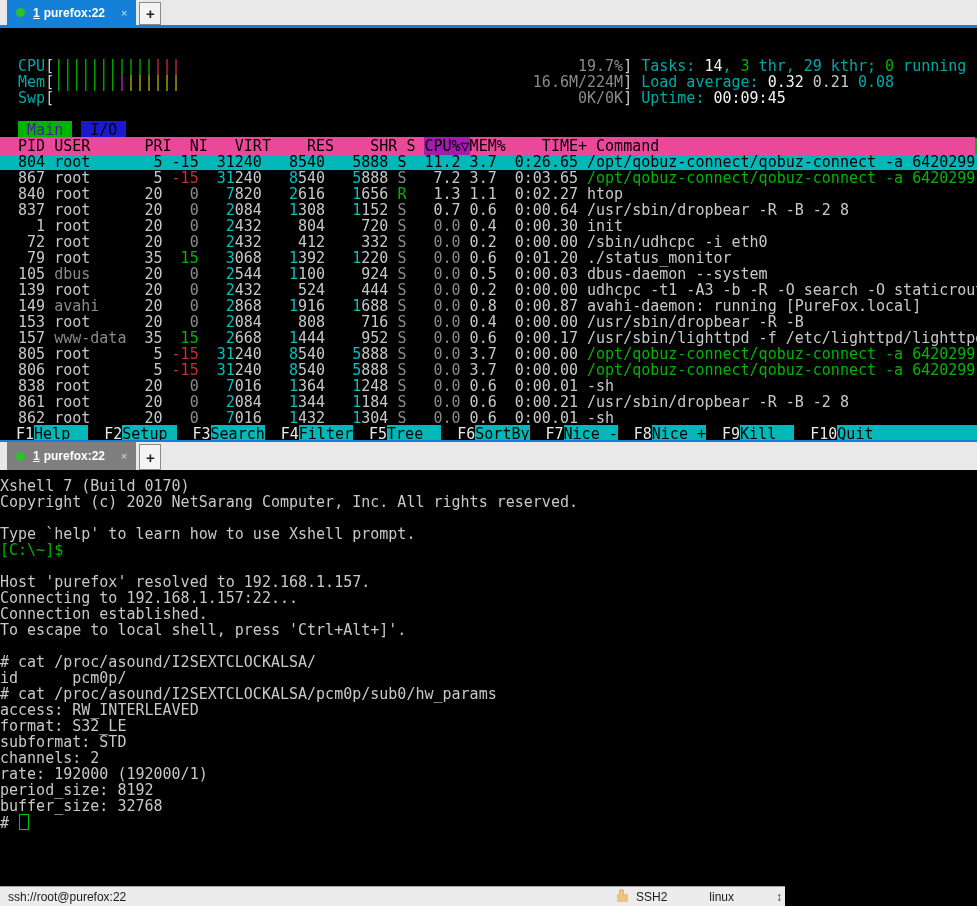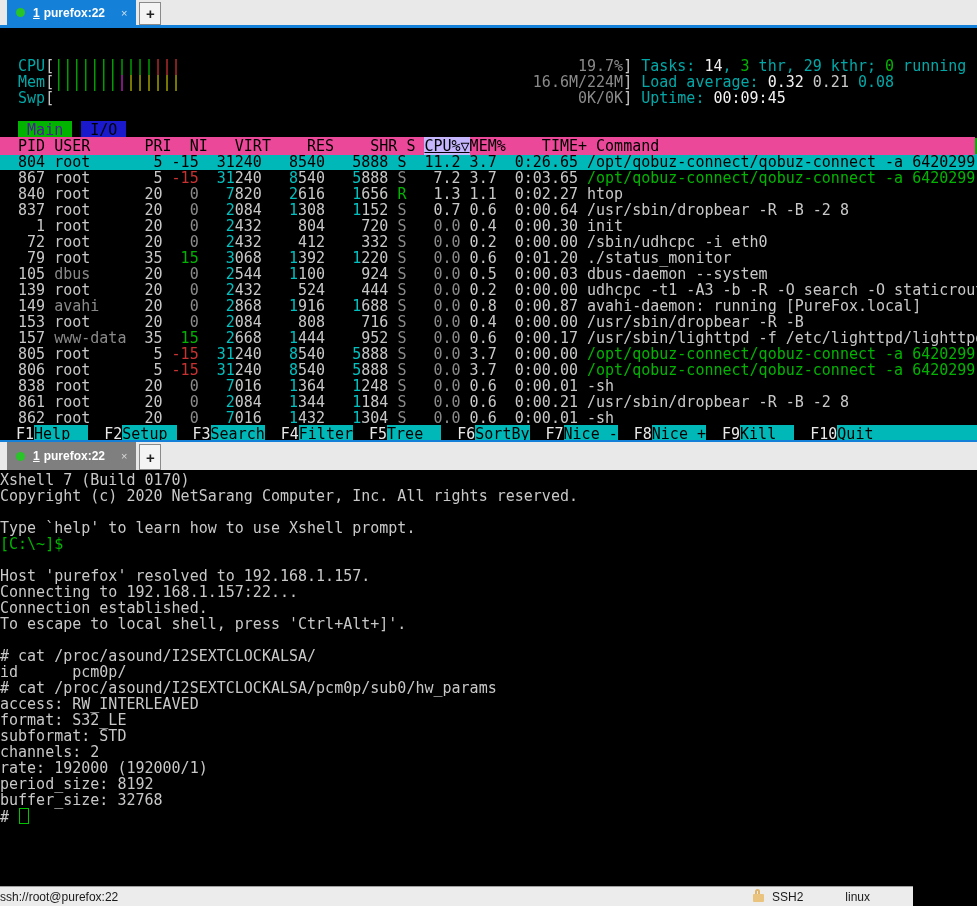--- a/index.html
+++ b/index.html
@@ -13,43 +13,43 @@
   .tab-active{background:#1580d8;color:#fff;}
   .tab-inactive{background:#7f7f7f;color:#fff;}
   .dot{width:9px;height:9px;border-radius:50%;background:#28c428;margin-right:8px;flex:0 0 auto;}
   .tab-index{text-decoration:underline;font-weight:bold;font-size:12px;margin-right:4px;}
   .tab-label{font-weight:bold;font-size:12px;white-space:nowrap;}
   .tab-close{margin-left:16px;font-size:11px;color:#cfe2f3;}
   .tab-inactive .tab-close{color:#d9d9d9;}
   .tab-new{width:20px;margin-left:3px;margin-top:2px;background:#f4f4f4;border:1px solid #8a8a8a;color:#222;
            display:flex;align-items:center;justify-content:center;font-size:15px;font-weight:bold;}
 
-  .statusbar{position:absolute;left:0;bottom:0;width:913px;height:20px;background:#ececec;border-top:1px solid #9e9e9e;
-             display:flex;align-items:center;font-size:12px;color:#1a1a1a;padding:0 0;box-sizing:border-box;overflow:hidden;}
+  .statusbar{position:absolute;left:0;bottom:0;width:785px;height:20px;background:#ececec;border-top:1px solid #9e9e9e;
+             display:flex;align-items:center;font-size:12px;color:#1a1a1a;padding:0 8px;box-sizing:border-box;overflow:hidden;}
   .sb-left{white-space:nowrap;}
   .sb-right{margin-left:auto;display:flex;align-items:center;gap:8px;}
   .lock{width:11px;height:8px;background:#eac47e;border-radius:1px;position:relative;display:inline-block;margin-top:3px;}
   .lock::before{content:"";position:absolute;top:-5px;left:2px;width:5px;height:5px;border:2px solid #e0b469;border-bottom:none;border-radius:4px 4px 0 0;box-sizing:border-box;}
   .sb-gap{width:26px;}
   .resize-glyph{color:#333;margin-right:-5px;font-size:12px;}
 
   
   .term{background:#000;font-family:"DejaVu Sans Mono",monospace;font-size:15px;line-height:16px;
         white-space:pre;overflow:hidden;color:#c8c8c8;}
   #htop-screen{height:412px;padding-top:30px;box-sizing:border-box;}
-  #shell-screen{height:415px;padding-top:2px;box-sizing:border-box;}
+  #shell-screen{height:415px;padding-top:8px;box-sizing:border-box;}
   .ln{height:16px;display:block;white-space:pre;}
 
   .cyan{color:#00a8a8}.cyan2{color:#00c0c0}.green{color:#00b400}.red{color:#c83232}
   .magenta{color:#c028c0}.yellow{color:#b4b400}.white{color:#c8c8c8}.bwhite{color:#f2f2f2}.dim{color:#8a8a8a}
   .tab-main{background:#00b400;color:#4c1d95;text-align:center;}
   .tab-io{background:#1a1acc;color:#000;}
   .hdr{background:#00b400;}
   .hseg{background:#ec4899;color:#000;}
-  .hsort{background:#c4b5fd;color:#000;text-decoration:underline;}
+  .hsort{background:#a21caf;color:#000;}
   .sel{background:#00b8b8;}
   .sel span{color:#000;}
   .fkey{color:#e8e8e8;margin-left:16px;}
   .flabel{background:#00b8b8;color:#000;}
   .cursor{display:inline-block;width:8px;height:14px;border:1px solid #00c400;vertical-align:-2px;margin-left:1px;}
 </style>
 </head>
 <body>
 
 <div class="tabbar tabbar-top">

